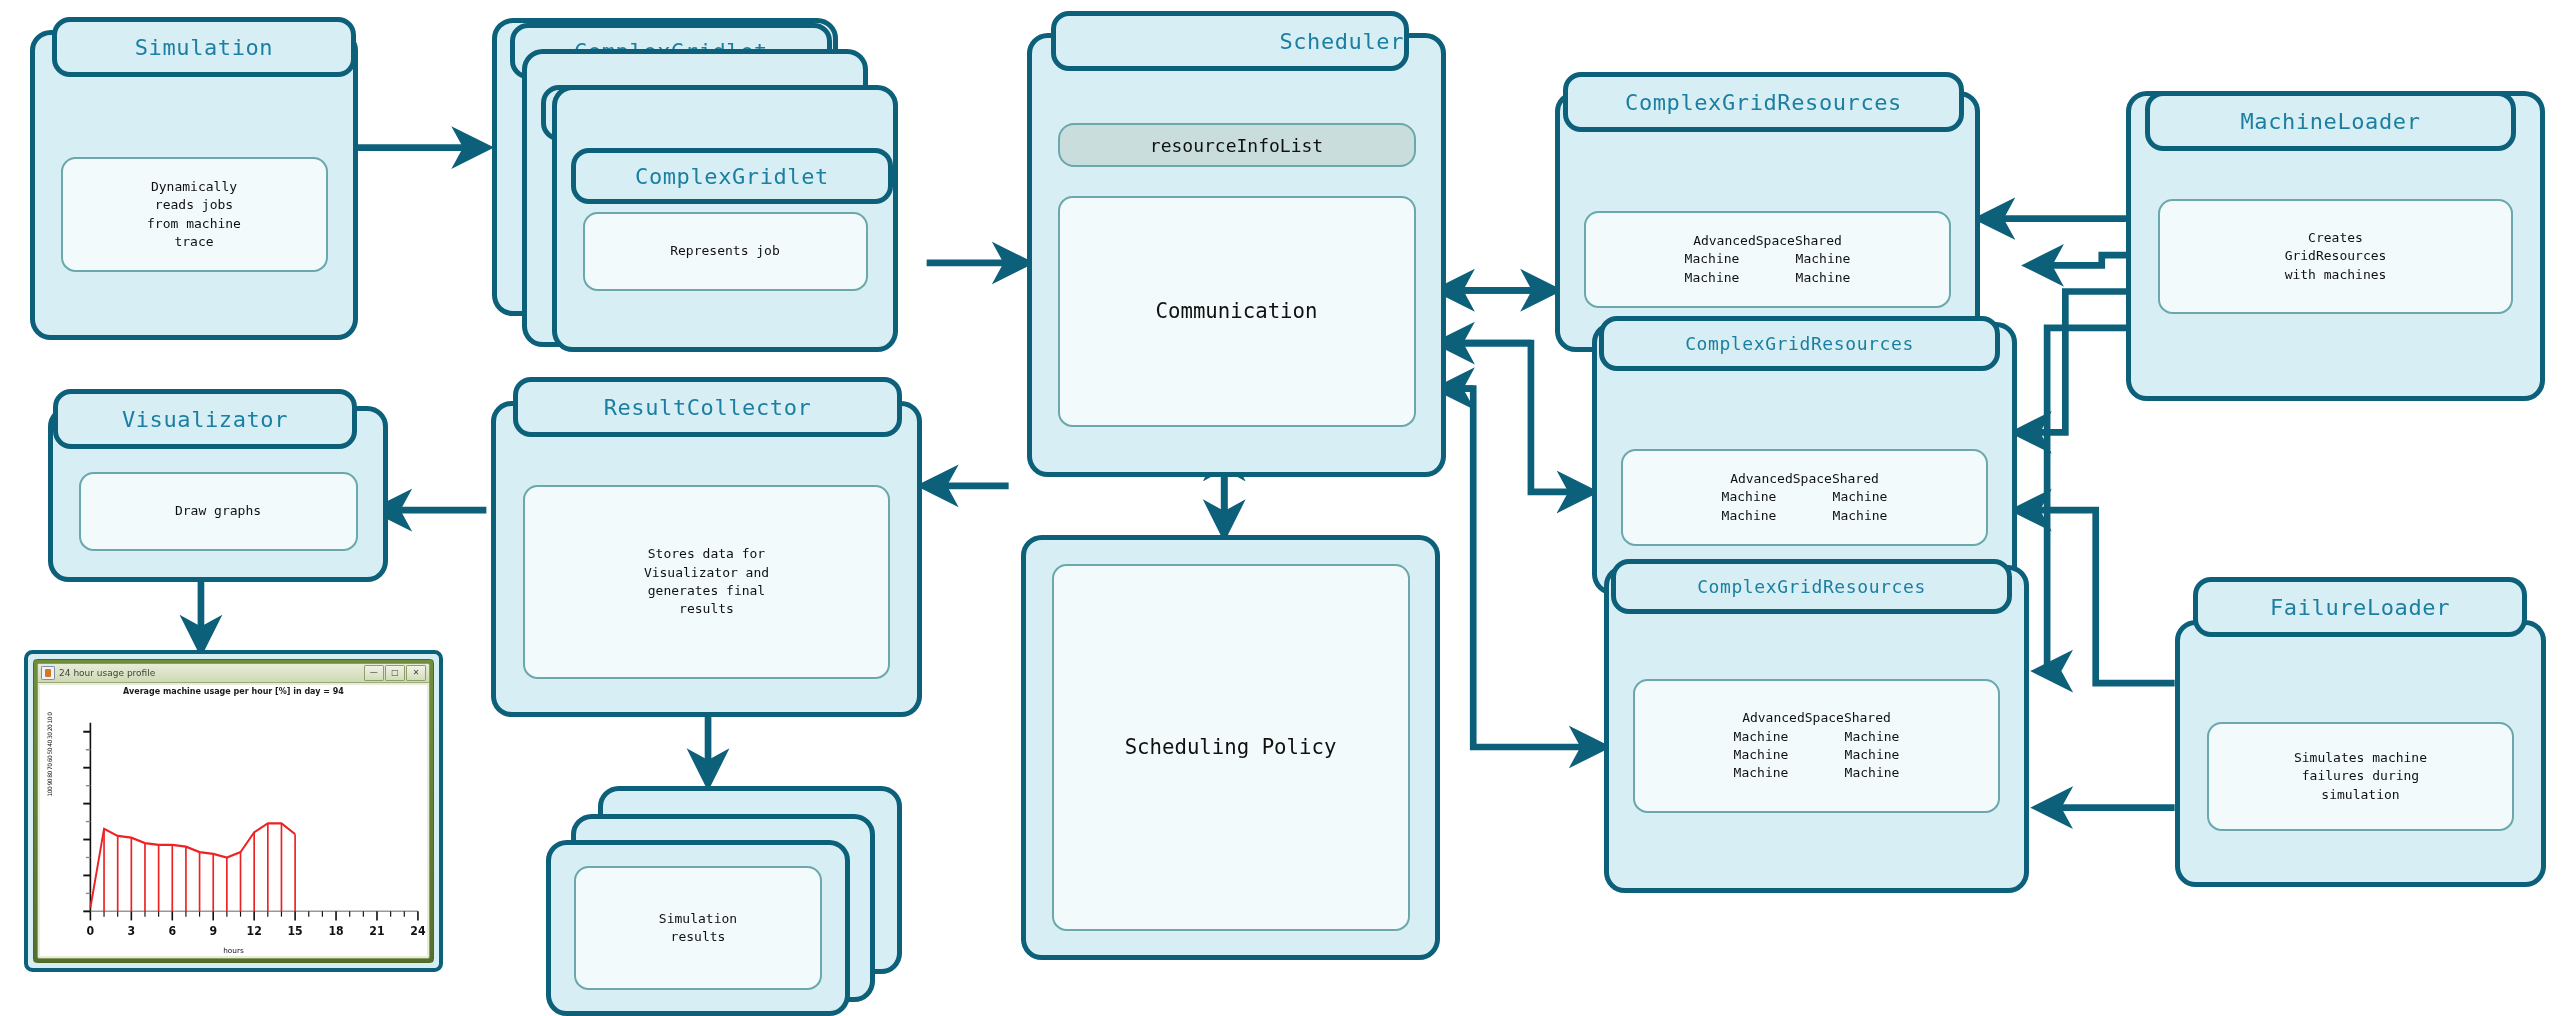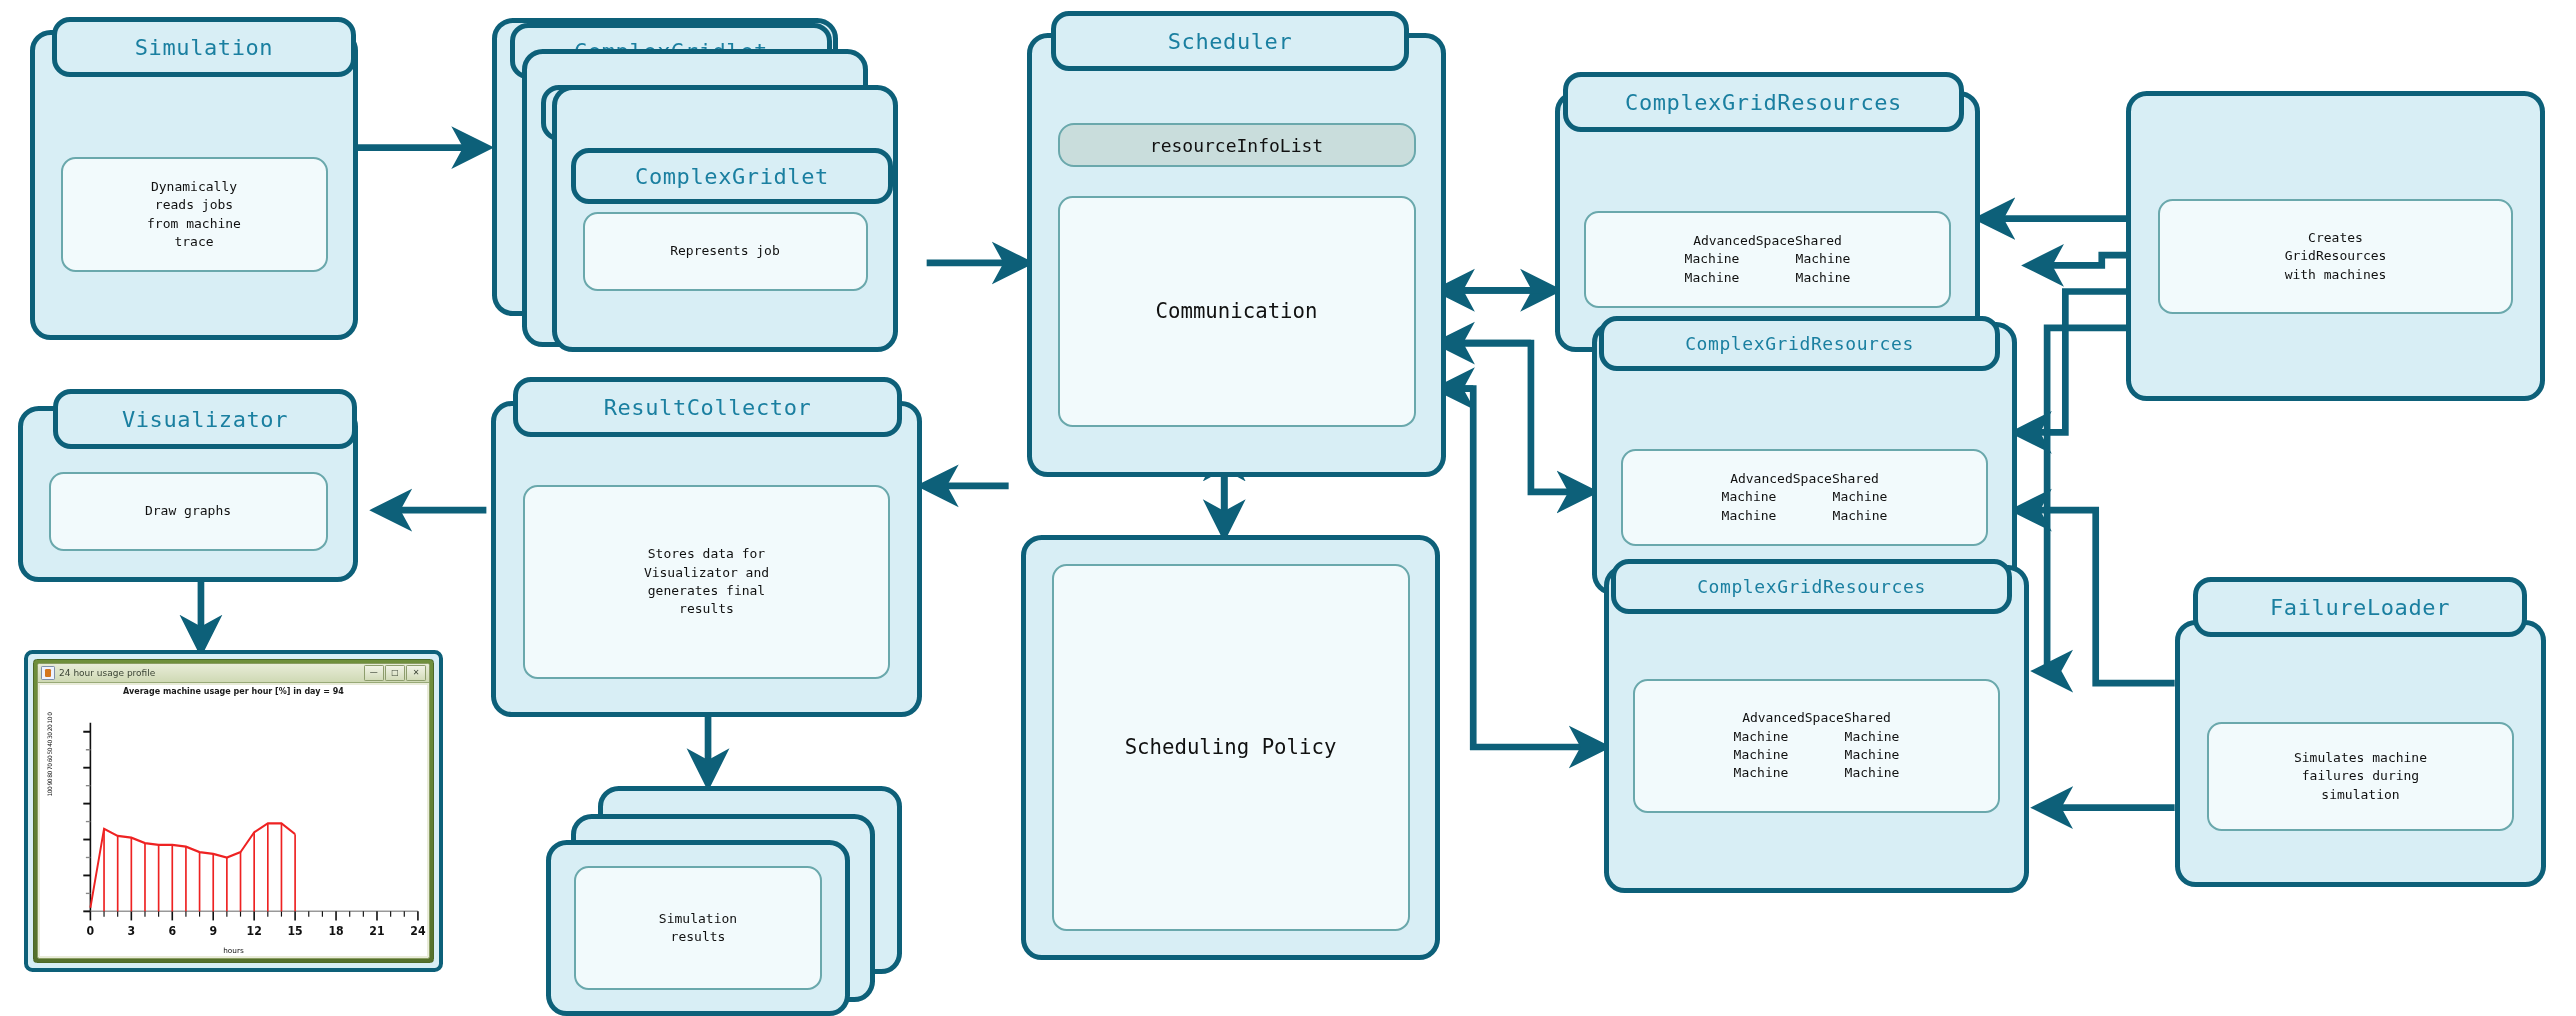--- a/index.html
+++ b/index.html
@@ -143,31 +143,31 @@
   </div>
 
   <div class="comp" style="left:1027px;top:33px;width:419px;height:444px;">
     <div class="pill" style="left:25.5px;top:85px;right:25.5px;height:44px;">
       <span>resourceInfoList</span>
     </div>
     <div class="inner big" style="left:25.5px;top:158px;right:25.5px;height:231px;">
       <div>Communication</div>
     </div>
   </div>
-  <div class="title" style="left:1051px;top:11px;width:358px;height:60px;">
+  <div class="title" style="left:1051px;top:11px;width:358px;height:60px;justify-content:flex-end;">
     <span>Scheduler</span>
   </div>
 
   <div class="comp" style="left:1021px;top:535px;width:419px;height:425px;">
     <div class="inner big" style="left:25.5px;top:24px;right:25.5px;bottom:24px;text-align:right;">
       <div>Scheduling Policy</div>
     </div>
   </div>
 
-  <div class="comp" style="left:18px;top:406px;width:340px;height:176px;">
+  <div class="comp" style="left:48px;top:406px;width:340px;height:176px;">
     <div class="inner" style="left:25.5px;top:61px;right:25.5px;height:79px;">
       <div>Draw graphs</div>
     </div>
   </div>
   <div class="title" style="left:53px;top:389px;width:304px;height:60px;">
     <span>Visualizator</span>
   </div>
 
   <div class="comp" style="left:491px;top:401px;width:431px;height:316px;">
     <div class="inner" style="left:27px;top:79px;right:27px;height:194px;">
@@ -244,20 +244,23 @@
   <div class="title" style="left:1611px;top:559px;width:401px;height:55px;font-size:18px;">
     <span>ComplexGridResources</span>
   </div>
 
   <div class="comp" style="left:2126px;top:91px;width:419px;height:310px;">
     <div class="inner" style="left:27px;top:103px;right:27px;height:115px;">
       <div>Creates</div>
       <div>GridResources</div>
       <div>with machines</div>
     </div>
+  </div>
+  <div class="title" style="left:2145px;top:91px;width:371px;height:60px;">
+    <span>MachineLoader</span>
   </div>
 
   <div class="comp" style="left:2175px;top:620px;width:371px;height:267px;">
     <div class="inner" style="left:27px;top:97px;right:27px;height:109px;">
       <div>Simulates machine</div>
       <div>failures during</div>
       <div>simulation</div>
     </div>
   </div>
   <div class="title" style="left:2193px;top:577px;width:334px;height:60px;">

